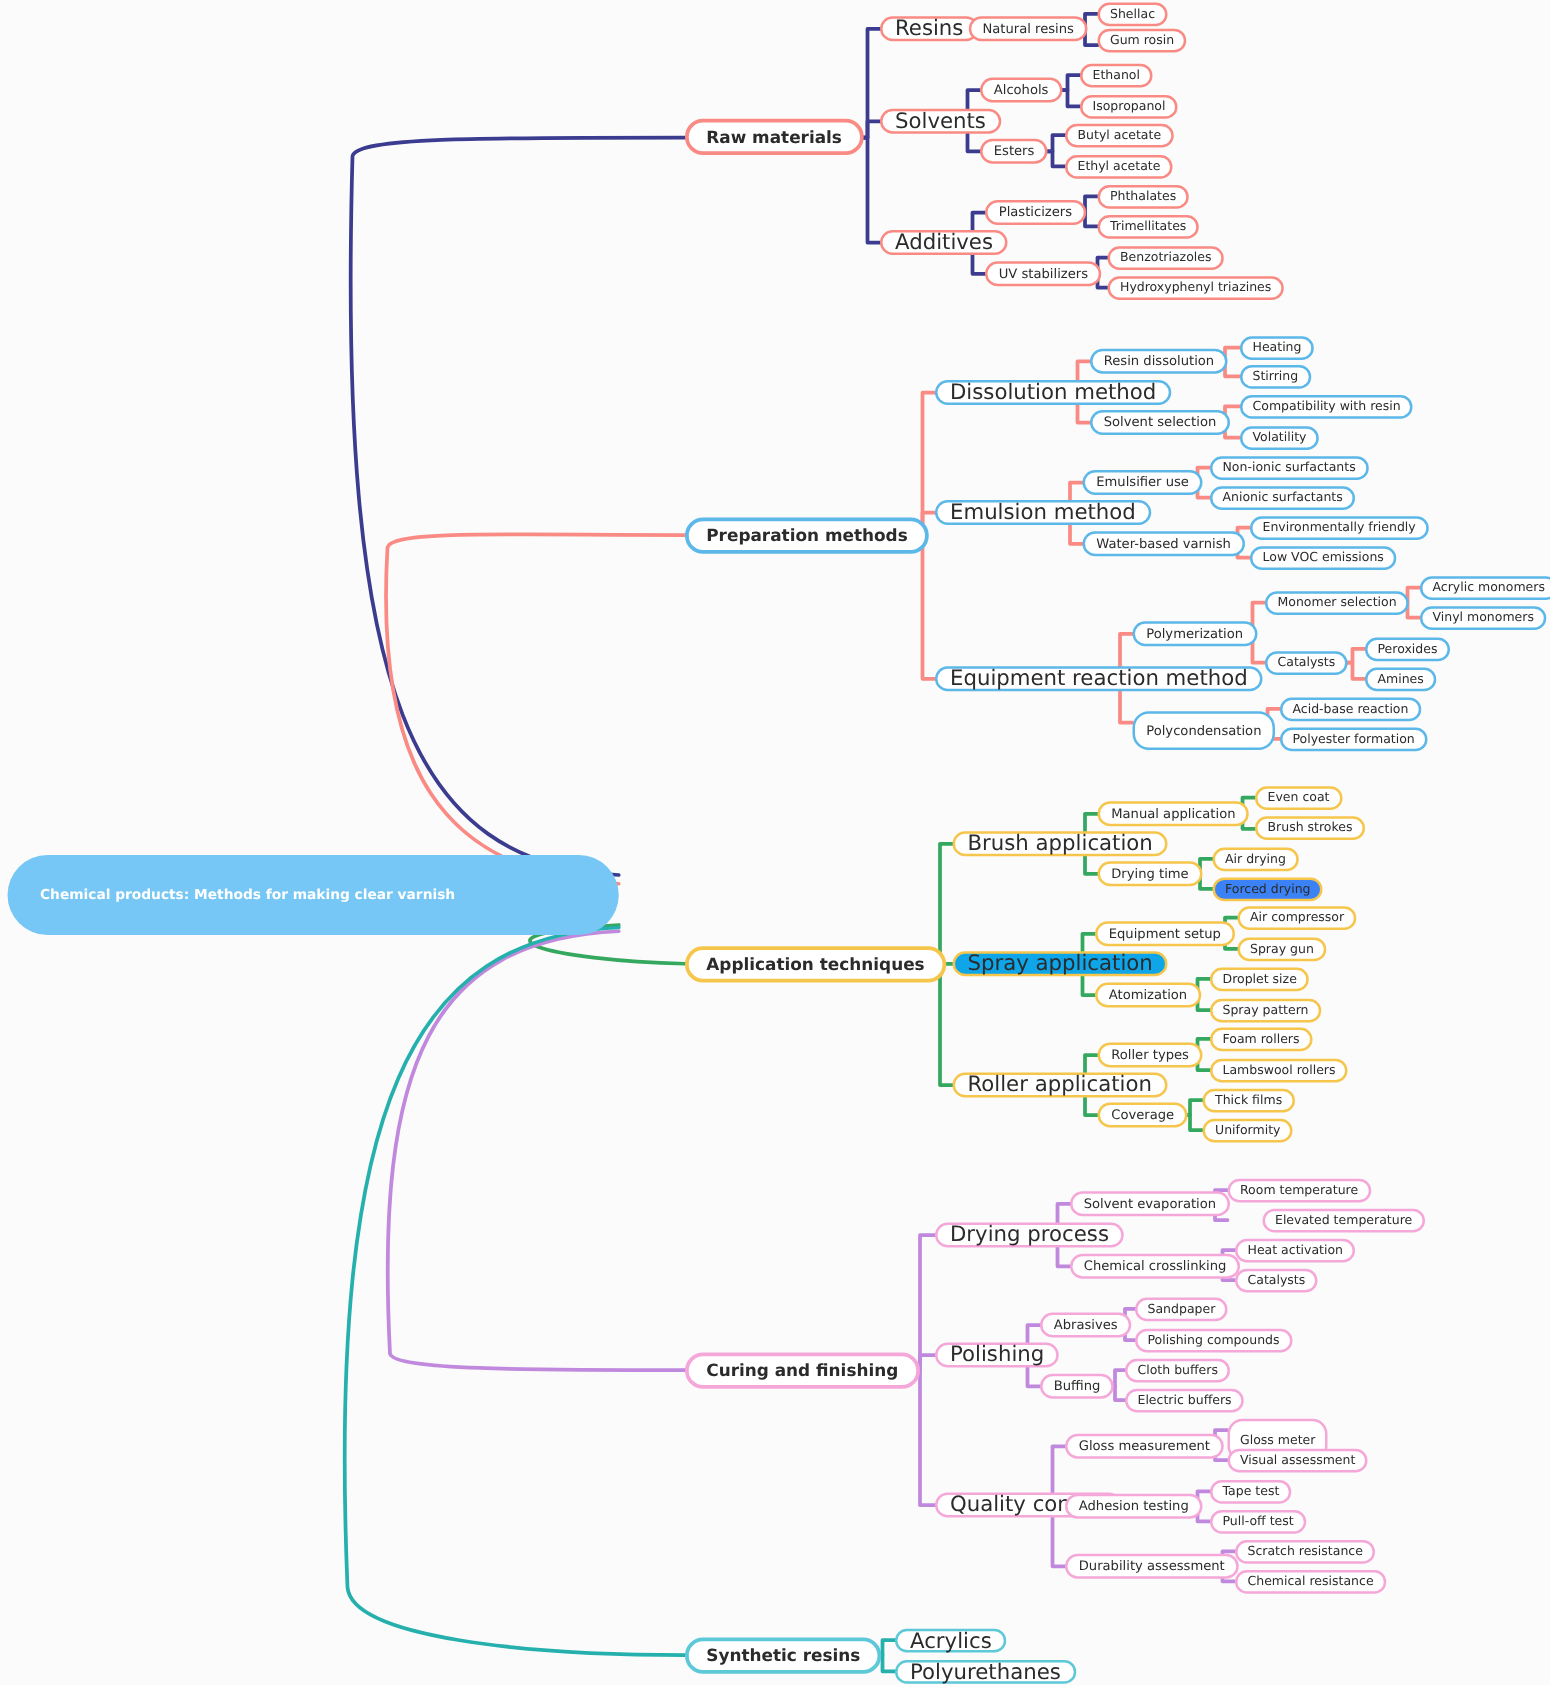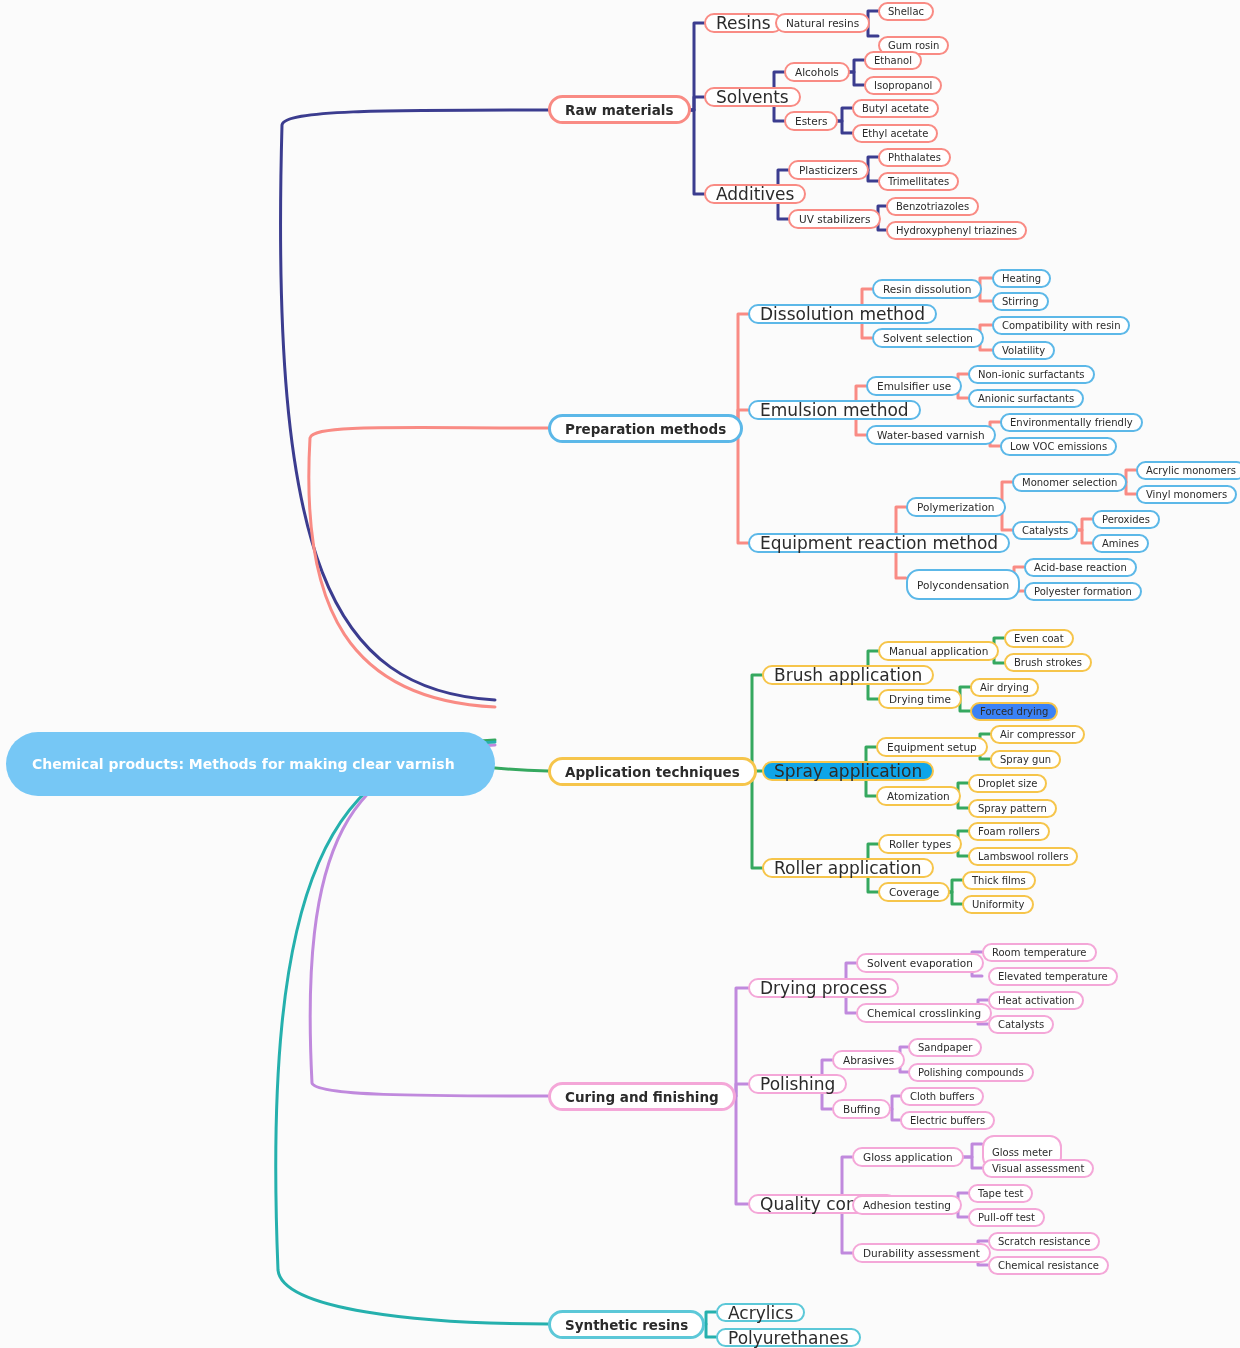--- a/index.html
+++ b/index.html
@@ -36,28 +36,27 @@
     white-space: nowrap;
     color: #2b2b2b;
     z-index: 5;
   }
   .node.root {
     background: #76c7f5;
     border: none;
     border-radius: 34px;
     color: #ffffff;
     font-weight: bold;
-    font-size: 14px;
+    font-size: 11px;
     line-height: 1.35;
     text-align: right;
     white-space: normal;
     padding: 0 26px;
     justify-content: flex-start;
     z-index: 6;
-    margin-top: 48px;
   }
   .node.branch {
     border-width: 3px;
     border-style: solid;
     border-radius: 18px;
     font-weight: bold;
     font-size: 13.5px;
     padding: 0 14px;
   }
   .node.lvl2 {
@@ -204,21 +203,21 @@
     </div>
     <div class="node lvl2" style="left: 704px; top: 13px; min-width: 51px; height: 20px; border-color: rgb(249, 139, 132); background: rgb(255, 255, 255); color: rgb(43, 43, 43);">
       <span>Resins</span>
     </div>
     <div class="node lvl3" style="left: 775px; top: 13px; min-width: 85px; height: 20px; border-color: rgb(249, 139, 132); background: rgb(255, 255, 255); color: rgb(43, 43, 43);">
       <span>Natural resins</span>
     </div>
     <div class="node lvl4" style="left: 878px; top: 2px; min-width: 56px; height: 19px; border-color: rgb(249, 139, 132); background: rgb(255, 255, 255); color: rgb(43, 43, 43);">
       <span>Shellac</span>
     </div>
-    <div class="node lvl4" style="left: 878px; top: 36px; min-width: 70px; height: 19px; border-color: rgb(249, 139, 132); background: rgb(255, 255, 255); color: rgb(43, 43, 43);">
+    <div class="node lvl4" style="left: 878px; top: 23px; min-width: 70px; height: 19px; border-color: rgb(249, 139, 132); background: rgb(255, 255, 255); color: rgb(43, 43, 43);">
       <span>Gum rosin</span>
     </div>
     <div class="node lvl2" style="left: 704px; top: 87px; min-width: 60px; height: 20px; border-color: rgb(249, 139, 132); background: rgb(255, 255, 255); color: rgb(43, 43, 43);">
       <span>Solvents</span>
     </div>
     <div class="node lvl3" style="left: 784px; top: 62px; min-width: 62px; height: 20px; border-color: rgb(249, 139, 132); background: rgb(255, 255, 255); color: rgb(43, 43, 43);">
       <span>Alcohols</span>
     </div>
     <div class="node lvl4" style="left: 864px; top: 51px; min-width: 57px; height: 19px; border-color: rgb(249, 139, 132); background: rgb(255, 255, 255); color: rgb(43, 43, 43);">
       <span>Ethanol</span>
@@ -396,21 +395,21 @@
     </div>
     <div class="node lvl2" style="left: 748px; top: 978px; min-width: 86px; height: 20px; border-color: rgb(244, 167, 216); background: rgb(255, 255, 255); color: rgb(43, 43, 43);">
       <span>Drying process</span>
     </div>
     <div class="node lvl3" style="left: 856px; top: 953px; min-width: 107px; height: 20px; border-color: rgb(244, 167, 216); background: rgb(255, 255, 255); color: rgb(43, 43, 43);">
       <span>Solvent evaporation</span>
     </div>
     <div class="node lvl4" style="left: 982px; top: 943px; min-width: 102px; height: 19px; border-color: rgb(244, 167, 216); background: rgb(255, 255, 255); color: rgb(43, 43, 43);">
       <span>Room temperature</span>
     </div>
-    <div class="node lvl4" style="left: 988px; top: 967px; min-width: 116px; height: 19px; border-color: rgb(244, 167, 216); background: rgb(255, 255, 255); color: rgb(43, 43, 43);">
+    <div class="node lvl4" style="left: 1010px; top: 967px; min-width: 116px; height: 19px; border-color: rgb(244, 167, 216); background: rgb(255, 255, 255); color: rgb(43, 43, 43);">
       <span>Elevated temperature</span>
     </div>
     <div class="node lvl3" style="left: 856px; top: 1003px; min-width: 114px; height: 20px; border-color: rgb(244, 167, 216); background: rgb(255, 255, 255); color: rgb(43, 43, 43);">
       <span>Chemical crosslinking</span>
     </div>
     <div class="node lvl4" style="left: 988px; top: 991px; min-width: 88px; height: 19px; border-color: rgb(244, 167, 216); background: rgb(255, 255, 255); color: rgb(43, 43, 43);">
       <span>Heat activation</span>
     </div>
     <div class="node lvl4" style="left: 988px; top: 1015px; min-width: 65px; height: 19px; border-color: rgb(244, 167, 216); background: rgb(255, 255, 255); color: rgb(43, 43, 43);">
       <span>Catalysts</span>
@@ -433,21 +432,21 @@
     <div class="node lvl4" style="left: 900px; top: 1087px; min-width: 80px; height: 19px; border-color: rgb(244, 167, 216); background: rgb(255, 255, 255); color: rgb(43, 43, 43);">
       <span>Cloth buffers</span>
     </div>
     <div class="node lvl4" style="left: 900px; top: 1111px; min-width: 90px; height: 19px; border-color: rgb(244, 167, 216); background: rgb(255, 255, 255); color: rgb(43, 43, 43);">
       <span>Electric buffers</span>
     </div>
     <div class="node lvl2" style="left: 748px; top: 1194px; min-width: 84px; height: 20px; border-color: rgb(244, 167, 216); background: rgb(255, 255, 255); color: rgb(43, 43, 43);">
       <span>Quality control</span>
     </div>
     <div class="node lvl3" style="left: 852px; top: 1147px; min-width: 110px; height: 20px; border-color: rgb(244, 167, 216); background: rgb(255, 255, 255); color: rgb(43, 43, 43);">
-      <span>Gloss application</span>
+      <span>Gloss measurement</span>
     </div>
     <div class="node lvl4" style="left: 982px; top: 1135px; min-width: 75px; height: 34px; border-color: rgb(244, 167, 216); background: rgb(255, 255, 255); color: rgb(43, 43, 43);">
       <span>Gloss meter</span>
     </div>
     <div class="node lvl4" style="left: 982px; top: 1159px; min-width: 101px; height: 19px; border-color: rgb(244, 167, 216); background: rgb(255, 255, 255); color: rgb(43, 43, 43);">
       <span>Visual assessment</span>
     </div>
     <div class="node lvl3" style="left: 852px; top: 1195px; min-width: 96px; height: 20px; border-color: rgb(244, 167, 216); background: rgb(255, 255, 255); color: rgb(43, 43, 43);">
       <span>Adhesion testing</span>
     </div>

